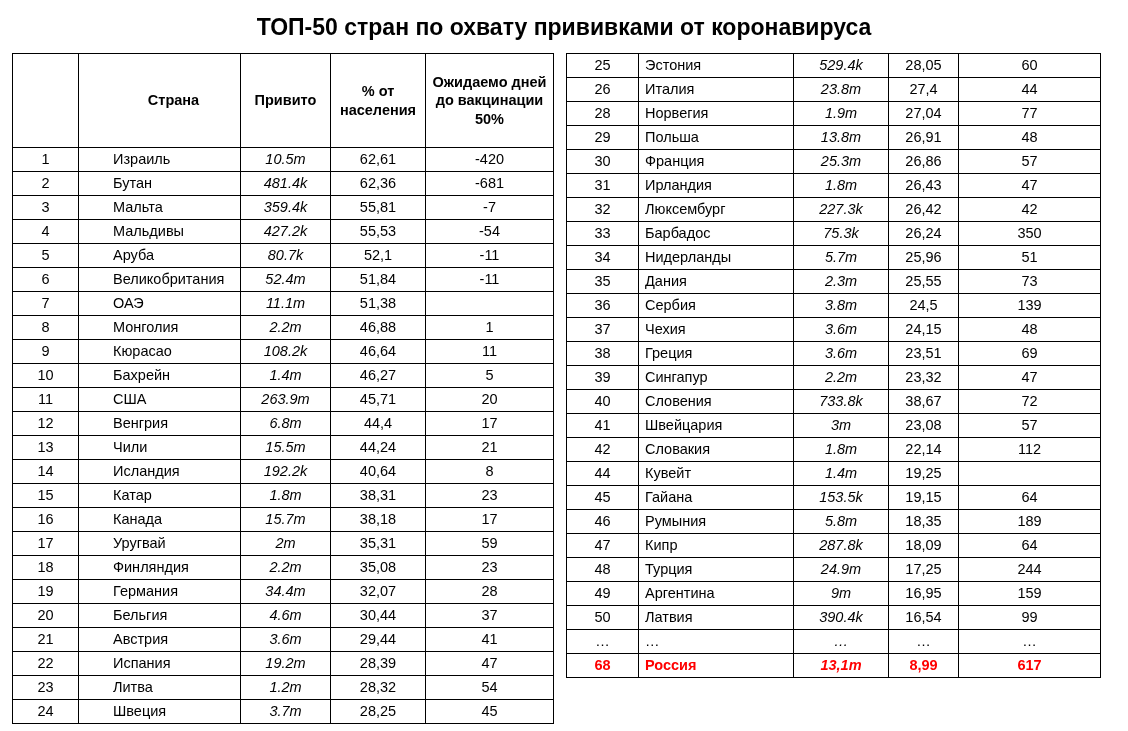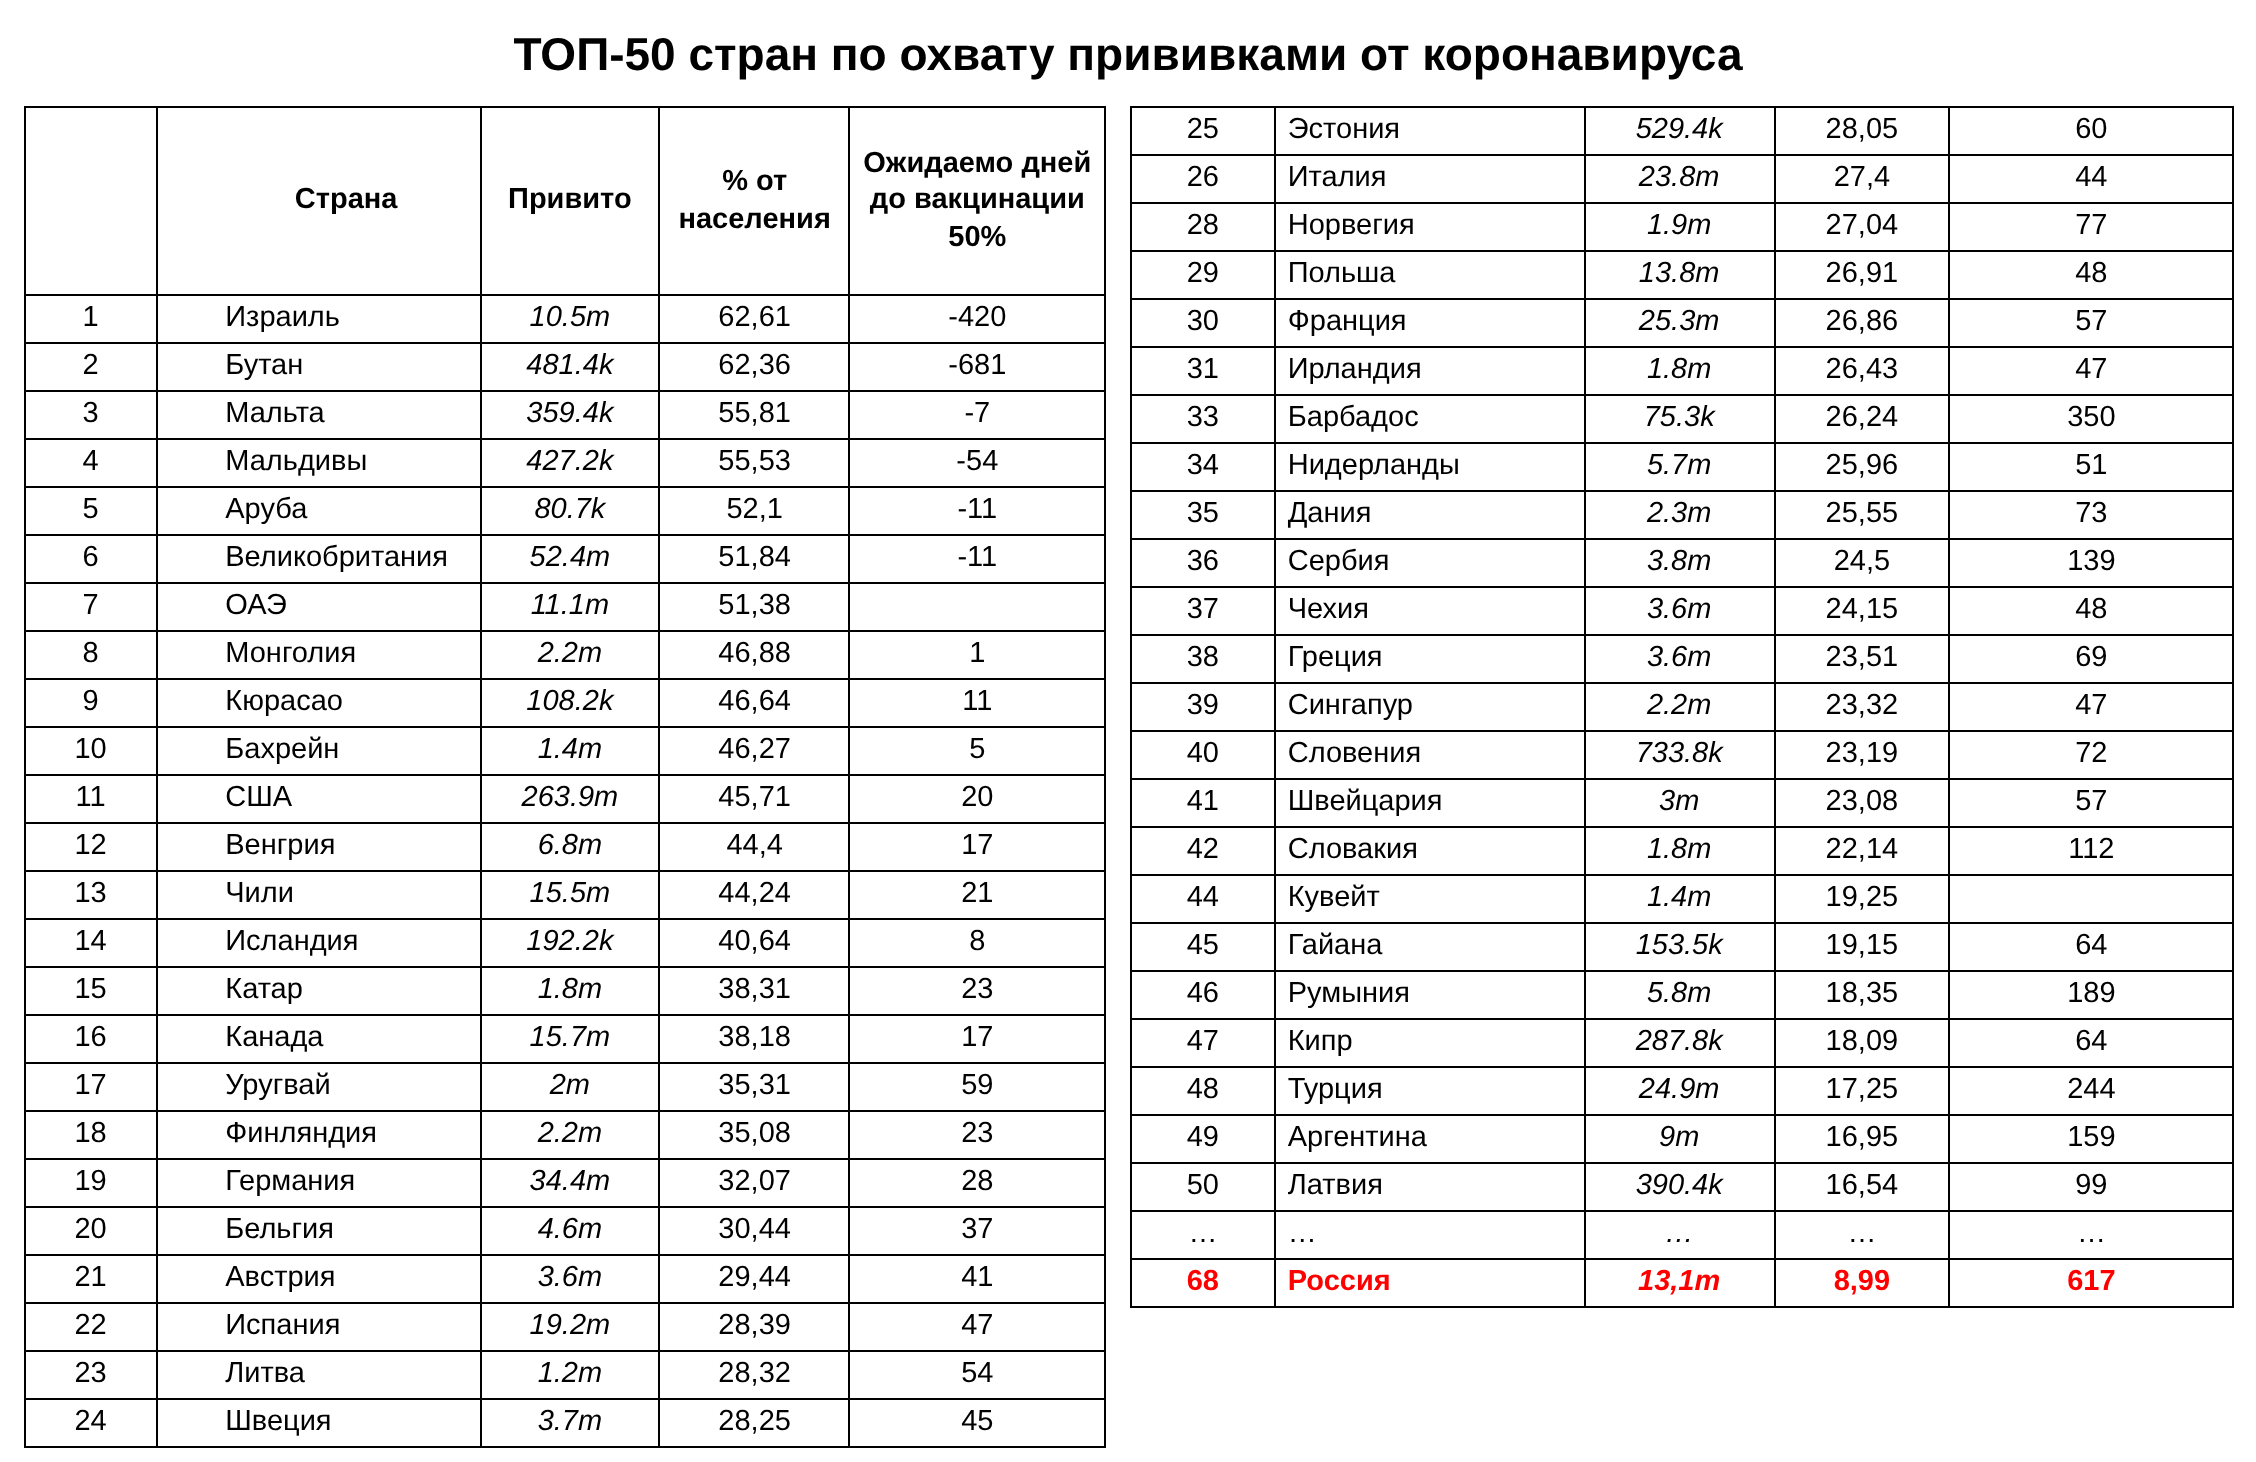--- a/index.html
+++ b/index.html
@@ -50,21 +50,21 @@
 
   .t-left .col-rank       { width: 66px; }
   .t-left .col-country    { width: 162px; padding-left: 34px; }
   .t-left .col-vaccinated { width: 90px; }
   .t-left .col-percent    { width: 95px; }
   .t-left .col-days       { width: 128px; }
 
   .t-right .col-rank       { width: 72px; }
   .t-right .col-country    { width: 155px; }
   .t-right .col-vaccinated { width: 95px; }
-  .t-right .col-percent    { width: 88px; }
+  .t-right .col-percent    { width: 70px; }
   .t-right .col-days       { width: 142px; }
 
   tr.highlight td {
     color: var(--highlight, #FF0000);
     font-weight: bold;
   }
 </style>
 </head>
 <body>
 
@@ -292,20 +292,27 @@
             <td class="col-days">57</td>
           </tr>
           <tr>
             <td class="col-rank">31</td>
             <td class="col-country">Ирландия</td>
             <td class="col-vaccinated">1.8m</td>
             <td class="col-percent">26,43</td>
             <td class="col-days">47</td>
           </tr>
           <tr>
+            <td class="col-rank">32</td>
+            <td class="col-country">Люксембург</td>
+            <td class="col-vaccinated">227.3k</td>
+            <td class="col-percent">26,42</td>
+            <td class="col-days">42</td>
+          </tr>
+          <tr>
             <td class="col-rank">33</td>
             <td class="col-country">Барбадос</td>
             <td class="col-vaccinated">75.3k</td>
             <td class="col-percent">26,24</td>
             <td class="col-days">350</td>
           </tr>
           <tr>
             <td class="col-rank">34</td>
             <td class="col-country">Нидерланды</td>
             <td class="col-vaccinated">5.7m</td>
@@ -344,21 +351,21 @@
             <td class="col-rank">39</td>
             <td class="col-country">Сингапур</td>
             <td class="col-vaccinated">2.2m</td>
             <td class="col-percent">23,32</td>
             <td class="col-days">47</td>
           </tr>
           <tr>
             <td class="col-rank">40</td>
             <td class="col-country">Словения</td>
             <td class="col-vaccinated">733.8k</td>
-            <td class="col-percent">23,19</td>
+            <td class="col-percent">38,67</td>
             <td class="col-days">72</td>
           </tr>
           <tr>
             <td class="col-rank">41</td>
             <td class="col-country">Швейцария</td>
             <td class="col-vaccinated">3m</td>
             <td class="col-percent">23,08</td>
             <td class="col-days">57</td>
           </tr>
           <tr>

